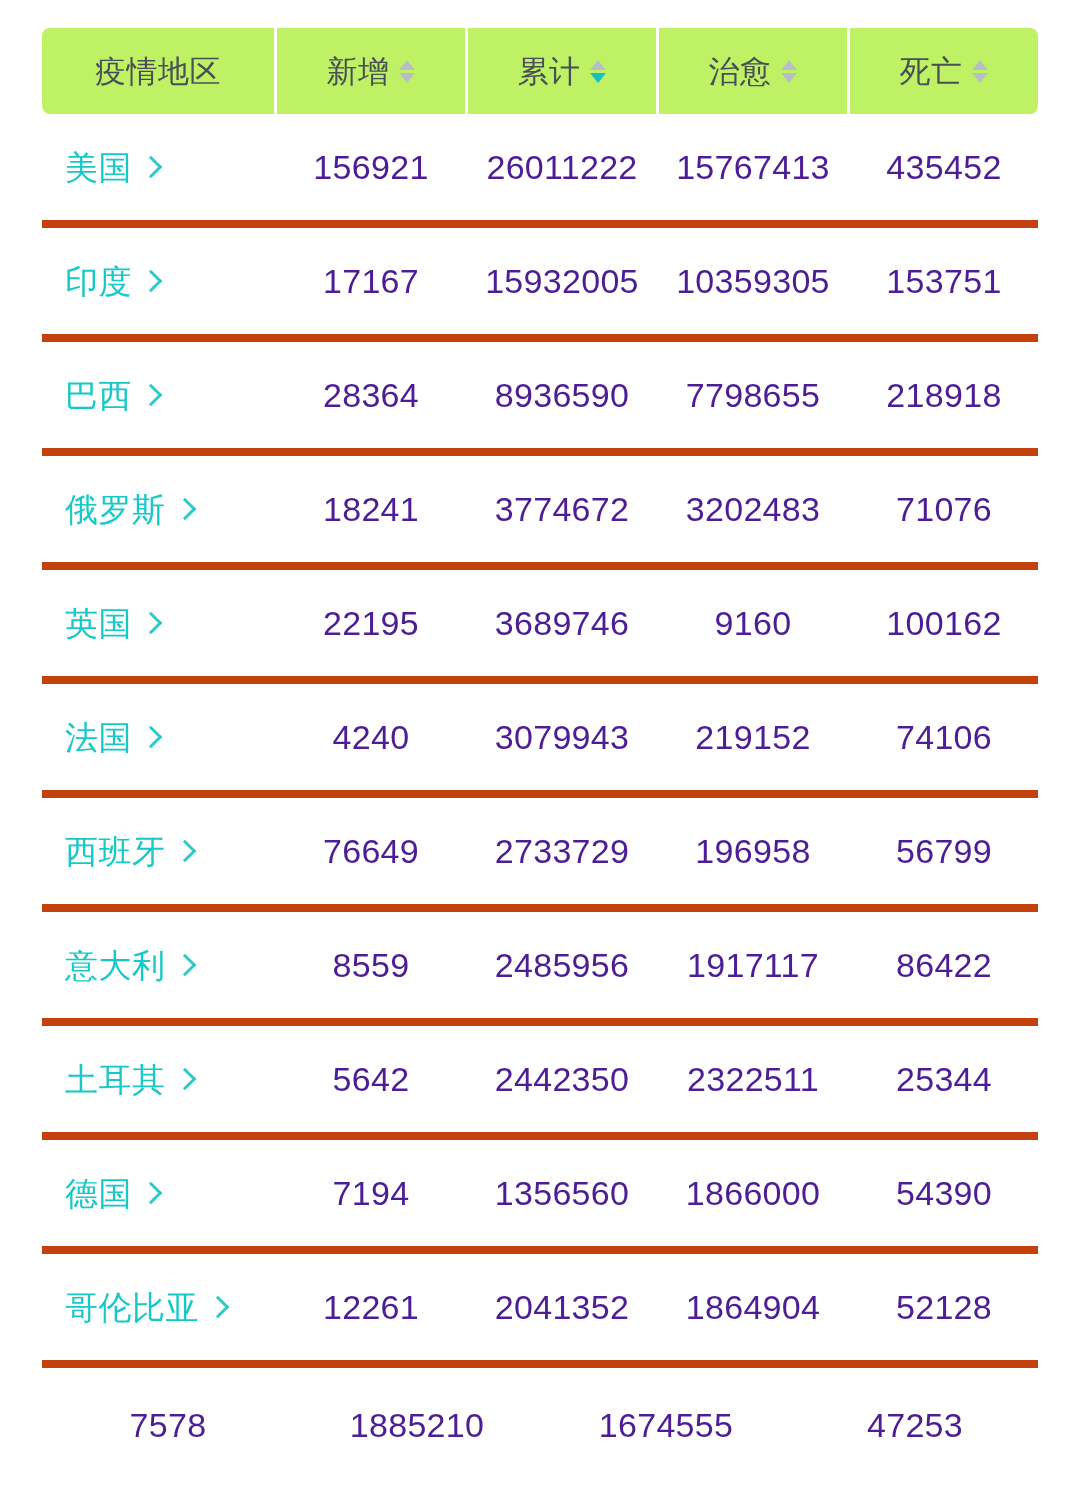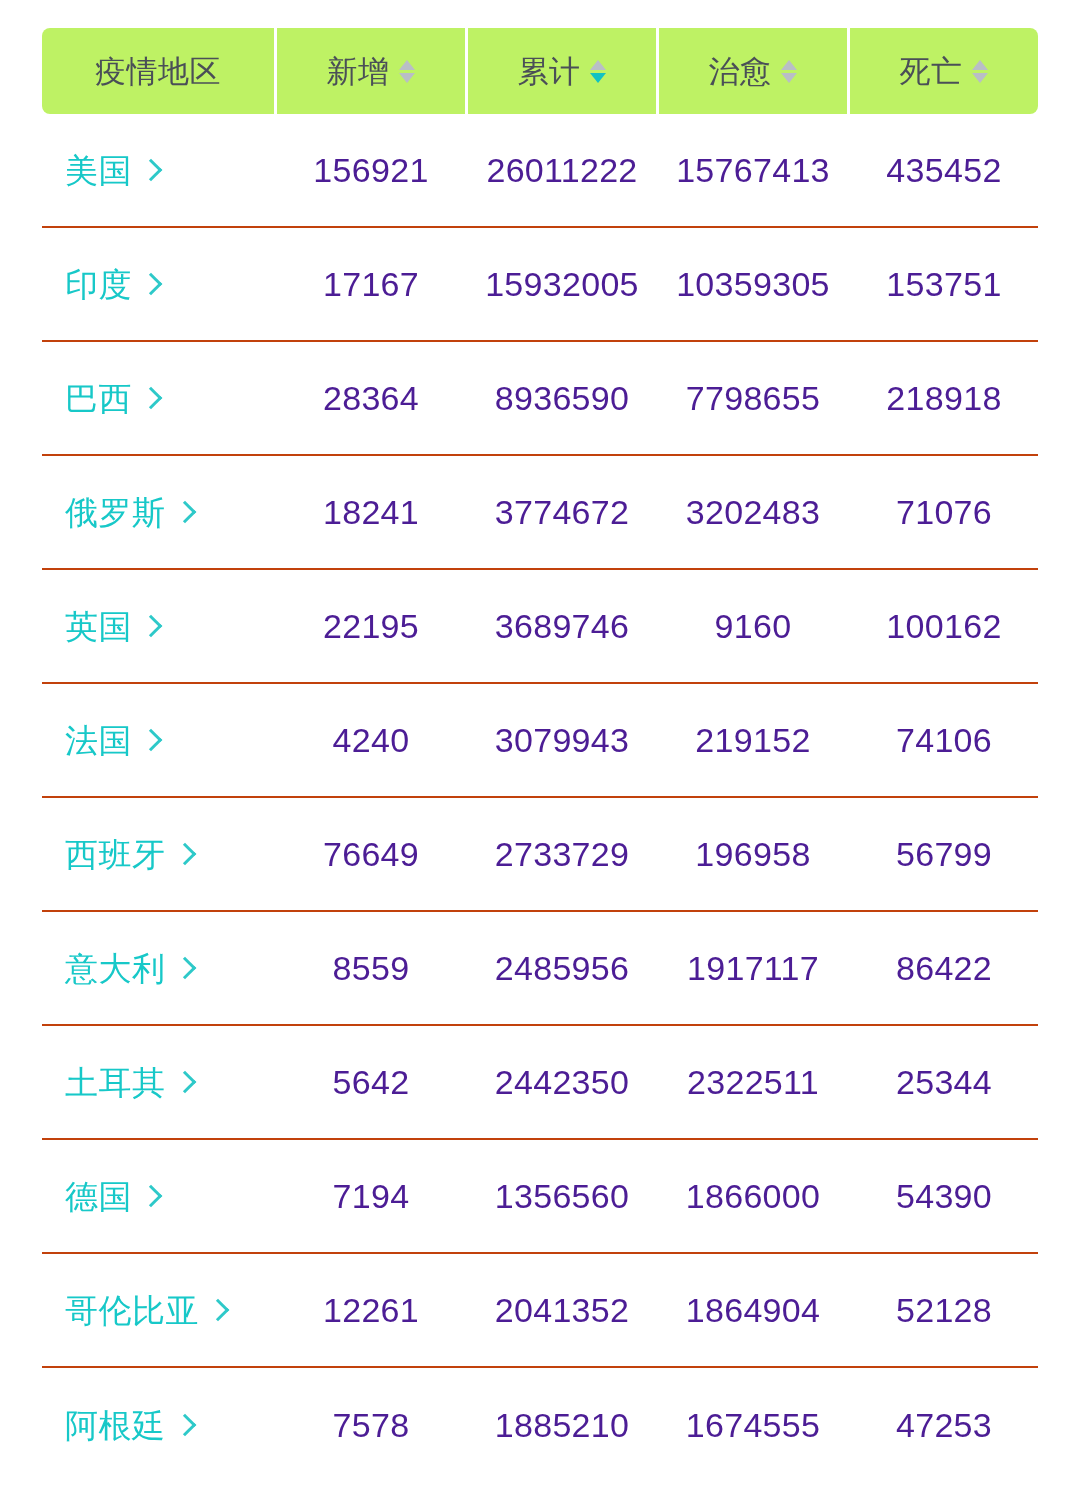--- a/index.html
+++ b/index.html
@@ -78,21 +78,21 @@
   .sort-icon.desc-active .sort-arrow.down { border-top-color: #12c2c2; }
 
   
   .table-body {
     display: block;
   }
   .tr {
     display: flex;
     align-items: center;
     height: 114px;
-    border-bottom: 2px solid #c2410c;
+    border-bottom: 8px solid #c2410c;
     box-sizing: border-box;
   }
   .tr:last-child {
     border-bottom: none;
   }
   .td {
     display: flex;
     align-items: center;
     box-sizing: border-box;
   }
@@ -366,24 +366,20 @@
           <span class="num">2041352</span>
         </div>
         <div class="td col-num">
           <span class="num">1864904</span>
         </div>
         <div class="td col-num">
           <span class="num">52128</span>
         </div>
       </div>
       <div class="tr">
-        <div class="td col-region">
-          <span class="region-name">阿根廷</span>
-          <span class="chevron-right"></span>
-        </div>
         <div class="td col-num">
           <span class="num">7578</span>
         </div>
         <div class="td col-num">
           <span class="num">1885210</span>
         </div>
         <div class="td col-num">
           <span class="num">1674555</span>
         </div>
         <div class="td col-num">

